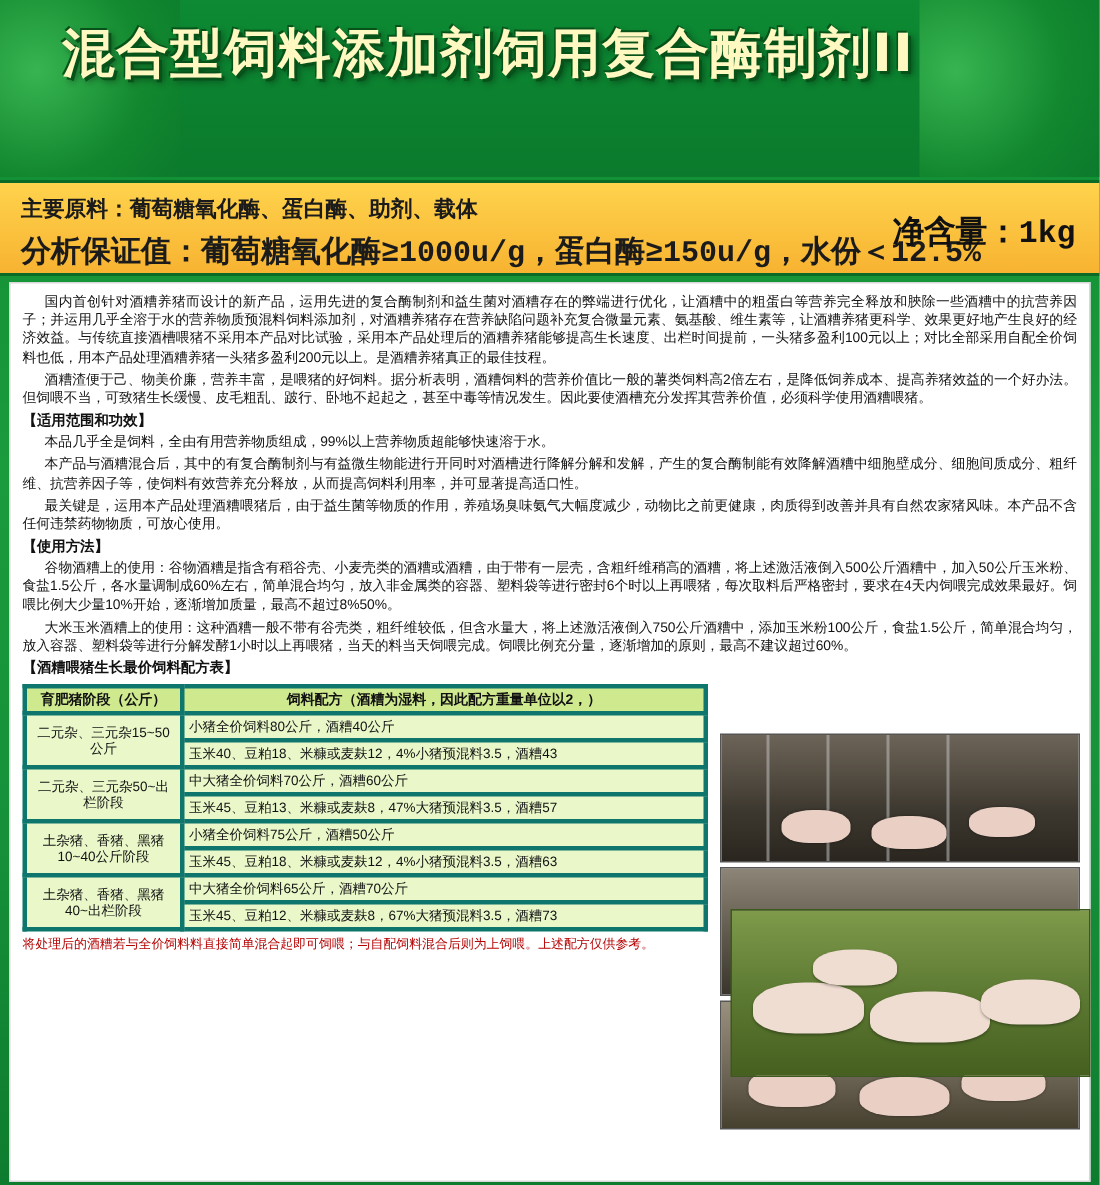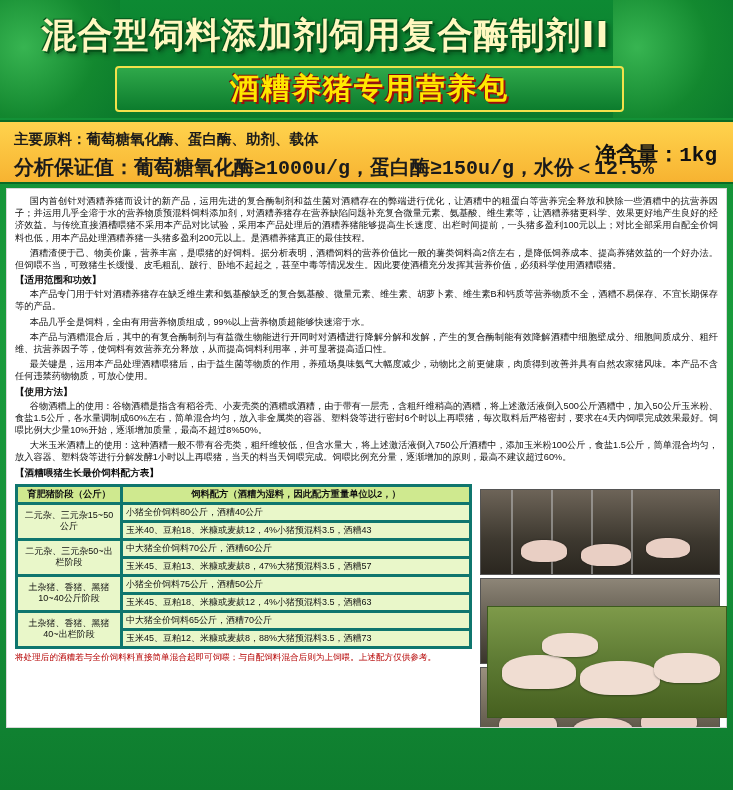--- a/index.html
+++ b/index.html
@@ -49,21 +49,21 @@
     background:linear-gradient(180deg,#ffd34d 0%,#f7b331 100%);
     border-top:2px solid #0a6b26;border-bottom:2px solid #0a6b26;font-family:Liberation Mono, monospace;
   }
   .strip .l1{position:absolute;left:14px;top:8px;font-size:14.5px;font-weight:bold;color:#1b1b1b;}
   .strip .l2{position:absolute;left:14px;top:32px;font-size:20px;font-weight:bold;color:#1b1b1b;}
   .strip .net{position:absolute;right:16px;top:18px;font-size:21px;font-weight:bold;color:#111;}
   
   .body{
     position:relative;margin:4px 6px 0 6px;width:721px;box-sizing:border-box;
     background:#ffffff;border:1px solid #d8d8d8;
-    padding:6px 8px 4px 8px;height:540px;overflow:hidden;
+    padding:6px 8px 4px 8px;height:600px;overflow:hidden;
   }
   .ptxt{font-size:9.2px;line-height:12.2px;color:#111;text-align:justify;margin:0 0 3px 0;}
   .sec-h{font-size:9.6px;font-weight:bold;color:#111;margin:2px 0 1px 0;}
   
   .tblwrap{margin:4px 0 2px 0;}
   table.feed{border-collapse:collapse;width:457px;}
   table.feed td,table.feed th{
     border:3px solid #0f766e;font-size:9px;color:#111;padding:2px 3px;line-height:11px;
     background:#e9f7c9;
   }
@@ -84,37 +84,33 @@
 </style>
 </head>
 <body>
 
 <div class="page">
 
   <div class="banner">
     <div class="leaf"></div>
     <div class="leaf leafR"></div>
     <div class="title1">混合型饲料添加剂饲用复合酶制剂II</div>
-    <div class="title2wrap">
-      <div class="title2">酒糟养猪专用营养包</div>
-    </div>
   </div>
 
   <div class="strip">
     <div class="l1">主要原料：葡萄糖氧化酶、蛋白酶、助剂、载体</div>
     <div class="l2">分析保证值：葡萄糖氧化酶≥1000u/g，蛋白酶≥150u/g，水份＜12.5%</div>
     <div class="net">净含量：1kg</div>
   </div>
 
   <div class="body">
     <div class="ptxt" style="width:100%;text-indent:1.6em;">国内首创针对酒糟养猪而设计的新产品，运用先进的复合酶制剂和益生菌对酒糟存在的弊端进行优化，让酒糟中的粗蛋白等营养完全释放和脥除一些酒糟中的抗营养因子；并运用几乎全溶于水的营养物质预混料饲料添加剂，对酒糟养猪存在营养缺陷问题补充复合微量元素、氨基酸、维生素等，让酒糟养猪更科学、效果更好地产生良好的经济效益。与传统直接酒槽喂猪不采用本产品对比试验，采用本产品处理后的酒糟养猪能够提高生长速度、出栏时间提前，一头猪多盈利100元以上；对比全部采用自配全价饲料也低，用本产品处理酒糟养猪一头猪多盈利200元以上。是酒糟养猪真正的最佳技程。</div>
     <div class="ptxt" style="width:100%;text-indent:1.6em;">酒糟渣便于己、物美价廉，营养丰富，是喂猪的好饲料。据分析表明，酒糟饲料的营养价值比一般的薯类饲料高2倍左右，是降低饲养成本、提高养猪效益的一个好办法。但饲喂不当，可致猪生长缓慢、皮毛粗乱、跛行、卧地不起起之，甚至中毒等情况发生。因此要使酒槽充分发挥其营养价值，必须科学使用酒糟喂猪。</div>
 
     <div class="sec-h">【适用范围和功效】</div>
-    <div class="ptxt" style="width:100%;text-indent:1.6em;">本产品专门用于针对酒糟养猪存在缺乏维生素和氨基酸缺乏的复合氨基酸、微量元素、维生素、胡萝卜素、维生素B和钙质等营养物质不全，酒糟不易保存、不宜长期保存等的产品。</div>
     <div class="ptxt" style="width:100%;text-indent:1.6em;">本品几乎全是饲料，全由有用营养物质组成，99%以上营养物质超能够快速溶于水。</div>
     <div class="ptxt" style="width:100%;text-indent:1.6em;">本产品与酒糟混合后，其中的有复合酶制剂与有益微生物能进行开同时对酒槽进行降解分解和发解，产生的复合酶制能有效降解酒糟中细胞壁成分、细胞间质成分、粗纤维、抗营养因子等，使饲料有效营养充分释放，从而提高饲料利用率，并可显著提高适口性。</div>
     <div class="ptxt" style="width:100%;text-indent:1.6em;">最关键是，运用本产品处理酒糟喂猪后，由于益生菌等物质的作用，养殖场臭味氨气大幅度减少，动物比之前更健康，肉质得到改善并具有自然农家猪风味。本产品不含任何违禁药物物质，可放心使用。</div>
 
     <div class="sec-h">【使用方法】</div>
     <div class="ptxt" style="width:100%;text-indent:1.6em;">谷物酒糟上的使用：谷物酒糟是指含有稻谷壳、小麦壳类的酒糟或酒糟，由于带有一层壳，含粗纤维稍高的酒糟，将上述激活液倒入500公斤酒糟中，加入50公斤玉米粉、食盐1.5公斤，各水量调制成60%左右，简单混合均匀，放入非金属类的容器、塑料袋等进行密封6个时以上再喂猪，每次取料后严格密封，要求在4天内饲喂完成效果最好。饲喂比例大少量10%开始，逐渐增加质量，最高不超过8%50%。</div>
     <div class="ptxt" style="width:100%;text-indent:1.6em;">大米玉米酒糟上的使用：这种酒糟一般不带有谷壳类，粗纤维较低，但含水量大，将上述激活液倒入750公斤酒糟中，添加玉米粉100公斤，食盐1.5公斤，简单混合均匀，放入容器、塑料袋等进行分解发酵1小时以上再喂猪，当天的料当天饲喂完成。饲喂比例充分量，逐渐增加的原则，最高不建议超过60%。</div>
 
     <div class="sec-h">【酒糟喂猪生长最价饲料配方表】</div>
 
@@ -146,21 +142,21 @@
             <td class="recipe">小猪全价饲料75公斤，酒糟50公斤</td>
           </tr>
           <tr>
             <td class="recipe">玉米45、豆粕18、米糠或麦麸12，4%小猪预混料3.5，酒糟63</td>
           </tr>
           <tr>
             <td class="stage" rowspan="2">土杂猪、香猪、黑猪40~出栏阶段</td>
             <td class="recipe">中大猪全价饲料65公斤，酒糟70公斤</td>
           </tr>
           <tr>
-            <td class="recipe">玉米45、豆粕12、米糠或麦麸8，88%大猪预混料3.5，酒糟73</td>
+            <td class="recipe">玉米45、豆粕12、米糠或麦麸8，67%大猪预混料3.5，酒糟73</td>
           </tr>
         </tbody>
       </table>
     </div>
 
     <div class="photos">
       <div class="photo ph1">
         <div class="bar" style="left:30px;"></div>
           <div class="bar" style="left:70px;"></div>
         <div class="bar" style="left:110px;"></div>

